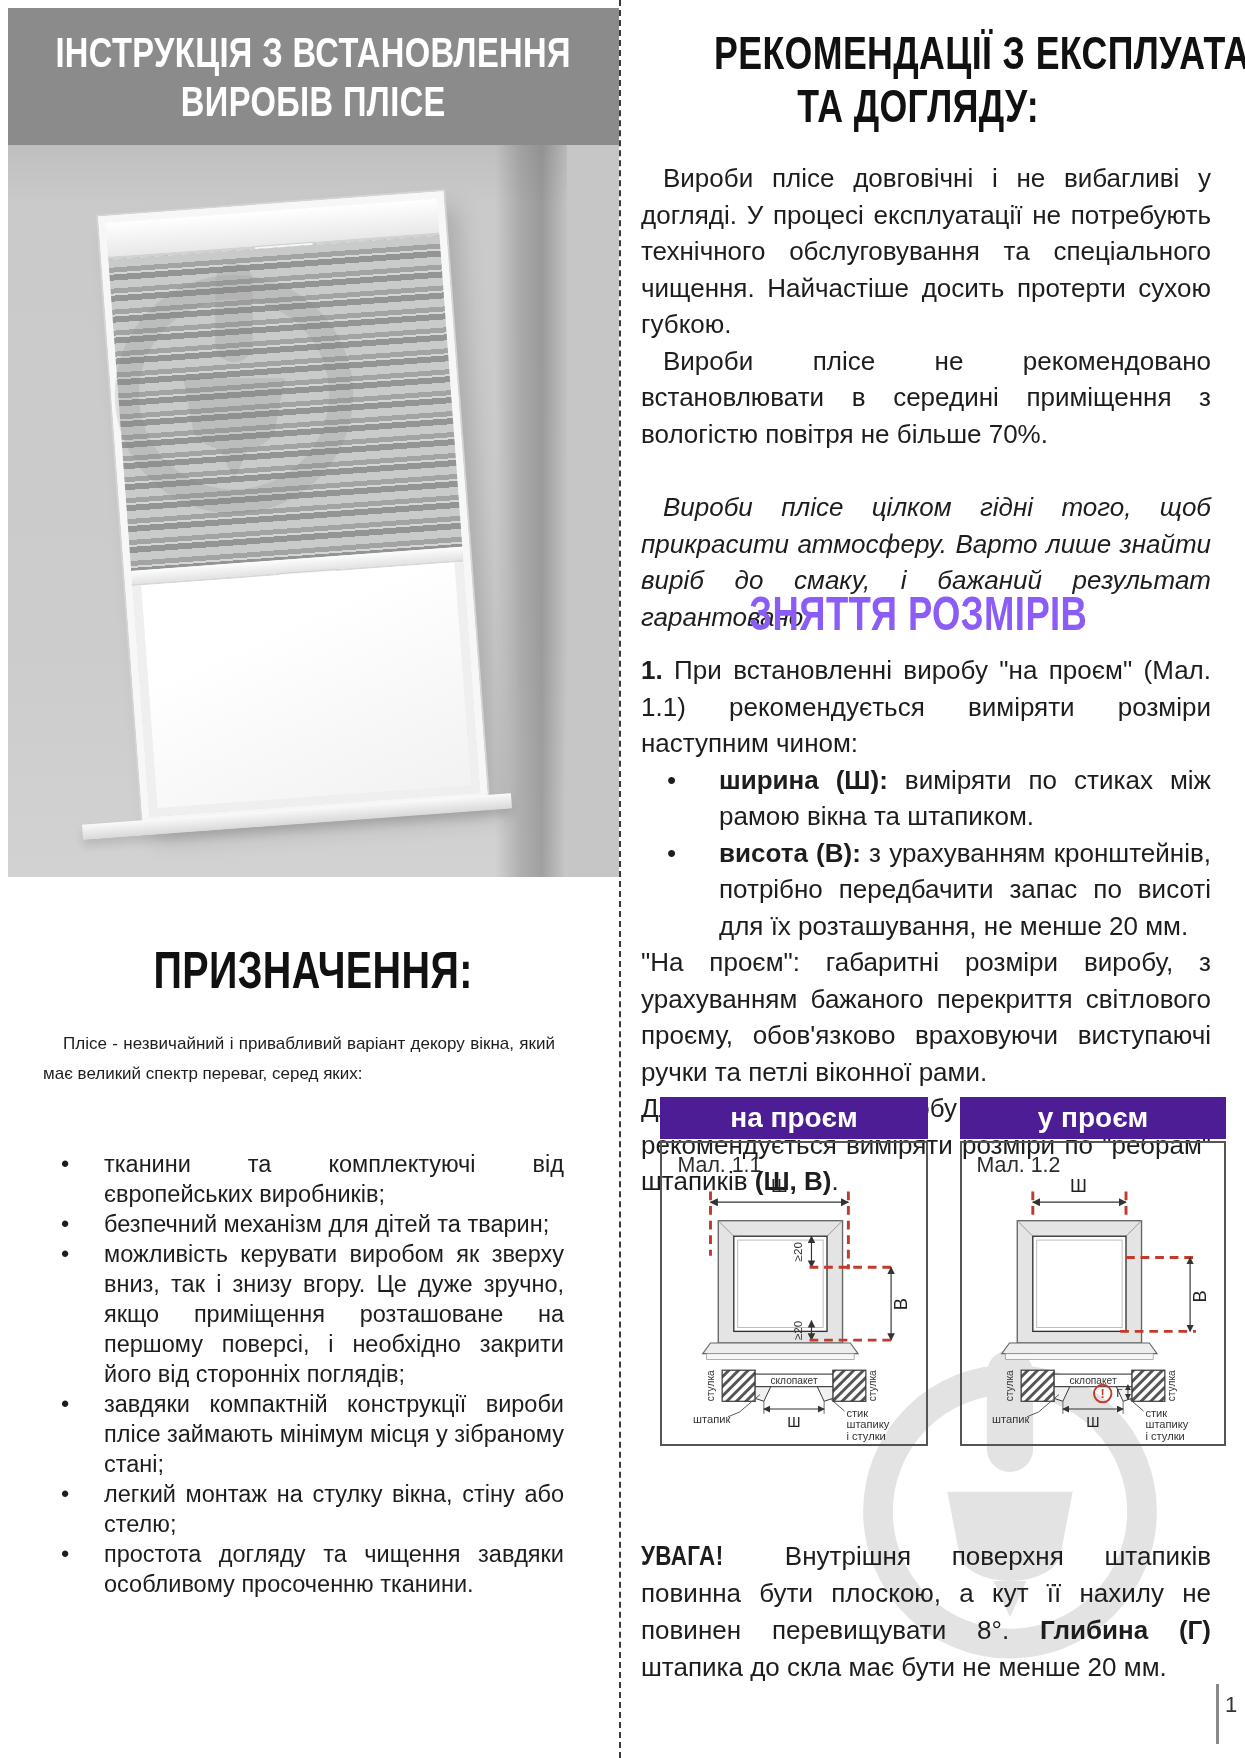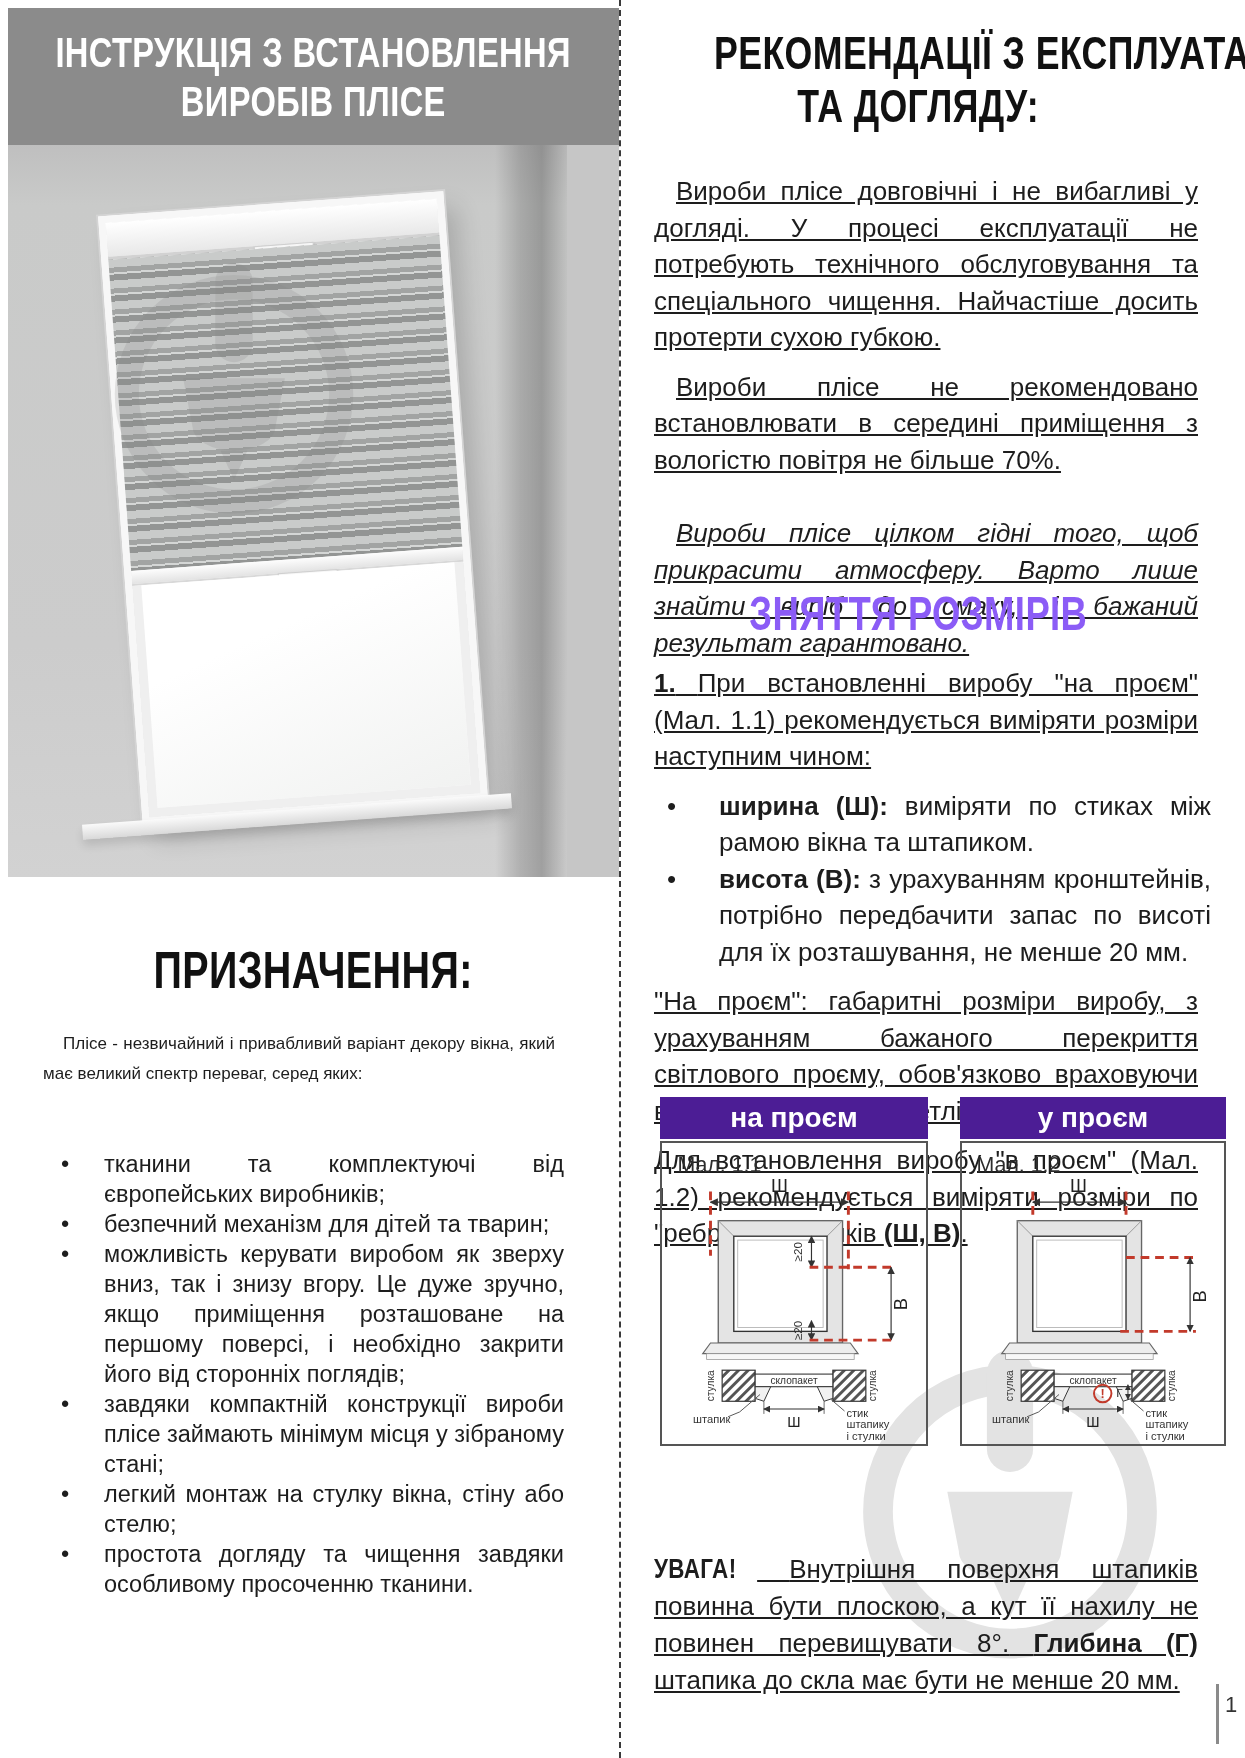--- a/index.html
+++ b/index.html
@@ -54,21 +54,21 @@
          font-size:17px;line-height:30px;text-align:justify;text-indent:20px;}
   .pbullets{position:absolute;left:36px;top:1133px;width:512px;margin:16px;padding:0;list-style:none;
          font-size:23.5px;line-height:30px;}
   .pbullets li{position:relative;padding-left:52px;text-align:justify;}
   .pbullets li::before{content:"\2022";position:absolute;left:9px;top:0;}
 
   
   .r-title{position:absolute;left:622px;top:26px;width:592px;text-align:center;color:#111;}
   .r-title .cond{font-size:47px;line-height:53px;}
   .care{position:absolute;left:641px;top:160px;width:570px;font-size:26px;line-height:36.5px;}
-  .jt{text-align:justify;margin:13px;text-decoration:underline;}
+  .jt{text-align:justify;margin:0;}
   .ind{text-indent:22px;}
   .it{font-style:italic;}
   .gap{margin-top:37px;}
 
   .h-meas-wrap{position:absolute;left:622px;top:586px;width:592px;text-align:center;color:#8b5cf6;}
   .h-meas-wrap .cond{font-size:48px;}
   .meas{position:absolute;left:641px;top:652px;width:570px;font-size:26px;line-height:36.5px;}
   .mbullets{margin:0;padding:0;list-style:none;}
   .mbullets li{position:relative;padding-left:78px;text-align:justify;}
   .mbullets li::before{content:"\2022";position:absolute;left:26px;top:0;}

